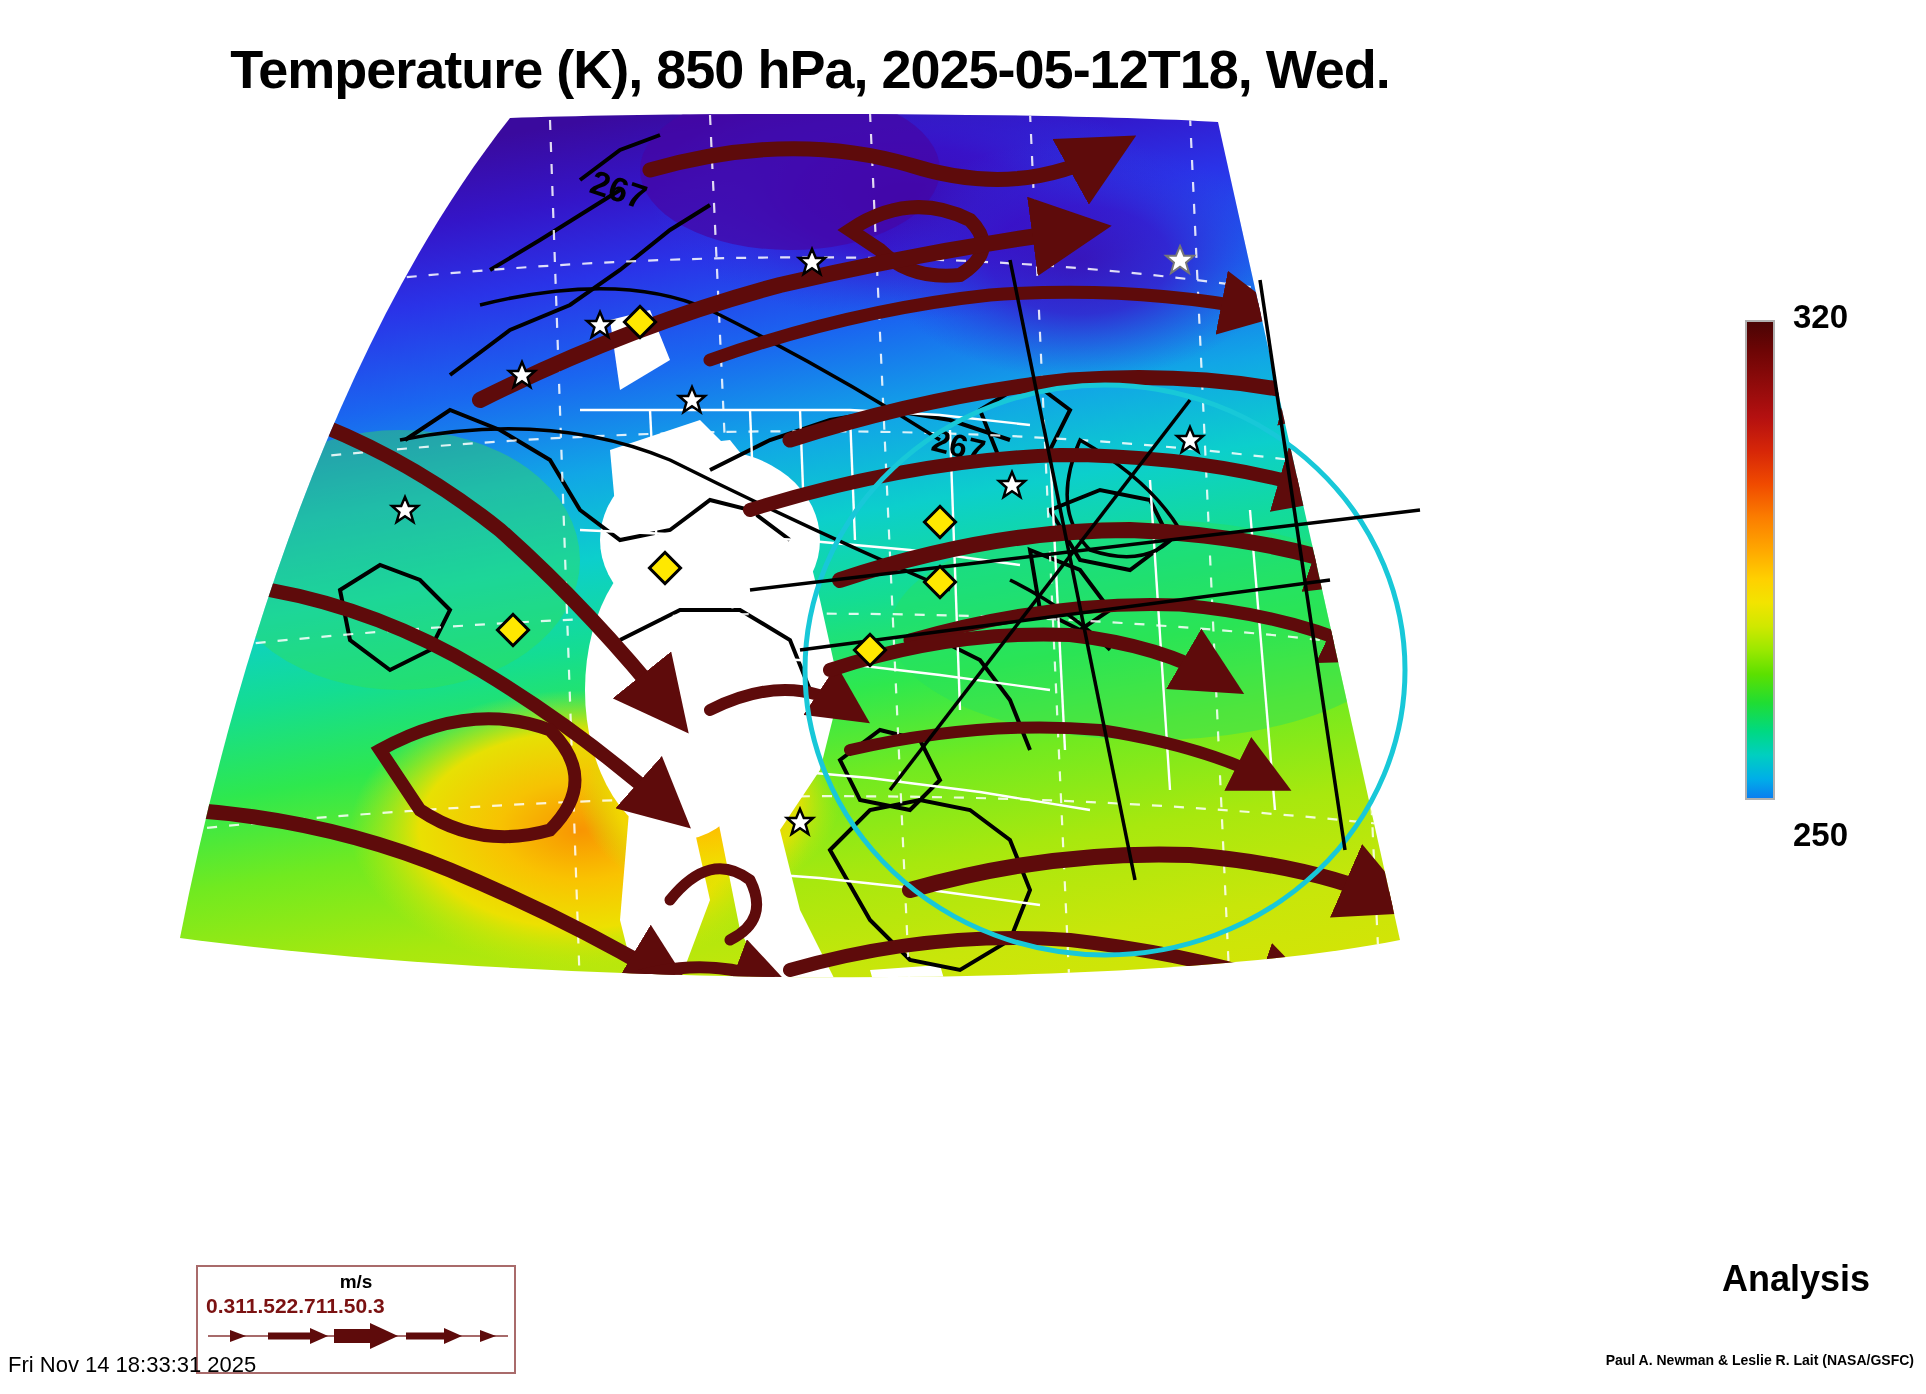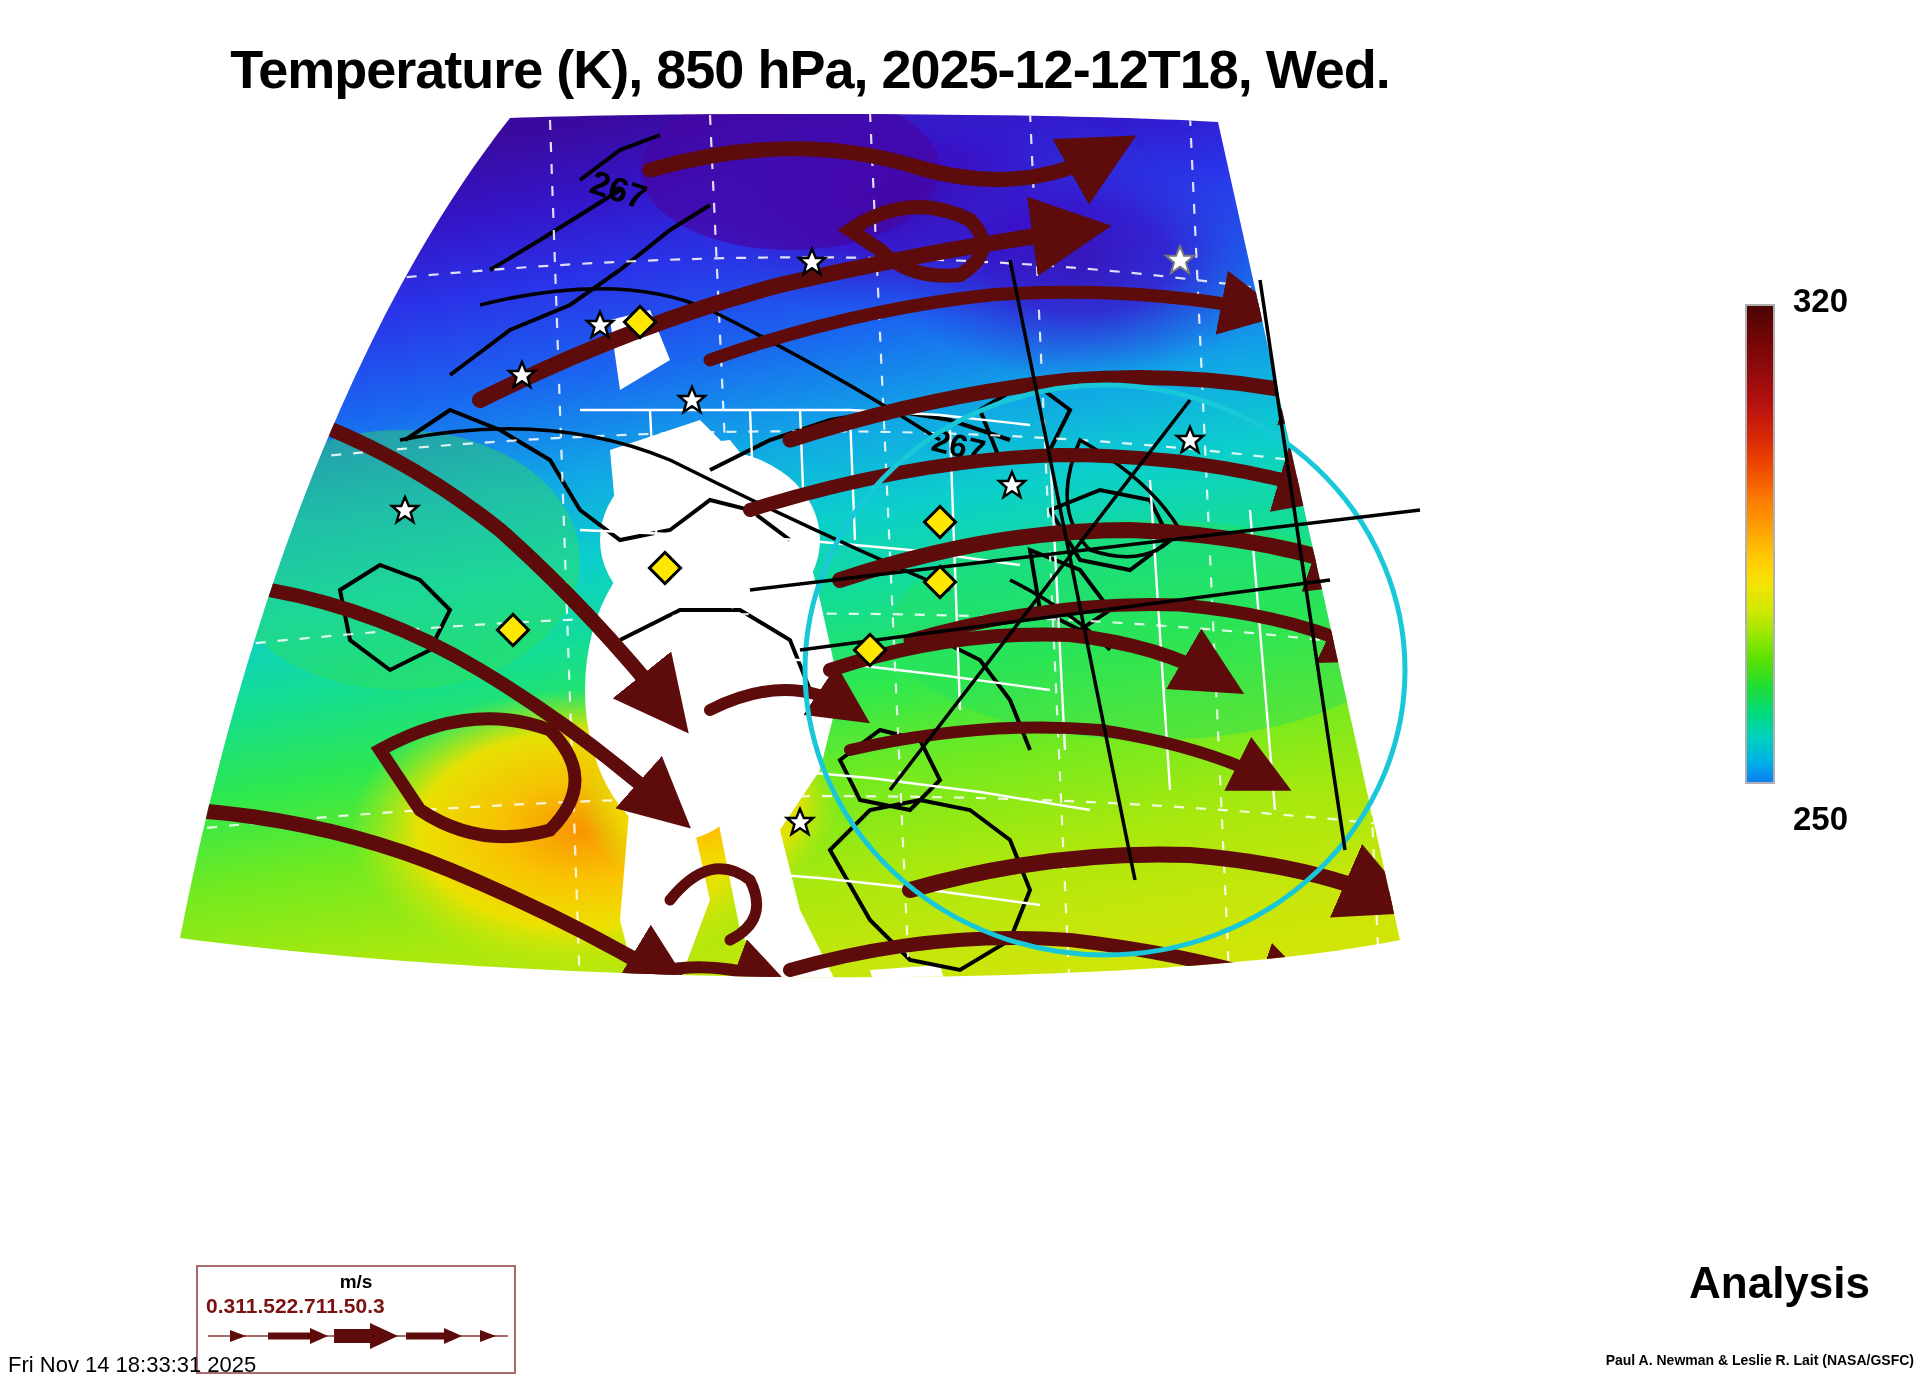--- a/index.html
+++ b/index.html
@@ -11,21 +11,21 @@
     position:absolute;left:0;top:38px;width:1620px;text-align:center;
     font-size:54px;font-weight:bold;color:#000;letter-spacing:-1px;
     white-space:nowrap;
   }
 
   
   #map-panel{position:absolute;left:150px;top:110px;width:1420px;height:910px;}
   #map-svg{display:block;width:1420px;height:910px;}
 
   
-  #colorbar-wrap{position:absolute;left:1745px;top:304px;width:164px;height:500px;}
+  #colorbar-wrap{position:absolute;left:1745px;top:320px;width:164px;height:500px;}
   #colorbar{
     position:absolute;left:0;top:0;width:30px;height:480px;
     border:2px solid #b0b0b0;box-sizing:border-box;
     background:linear-gradient(to bottom,
       #4a0404 0%,
       #6d0505 6%,
       #8b0a0a 12%,
       #b41010 20%,
       #d62608 27%,
       #f04a00 34%,
@@ -66,27 +66,27 @@
   #wind-arrows{position:absolute;left:8px;right:8px;top:56px;height:26px;}
 
   
   #timestamp{
     position:absolute;left:8px;top:1352px;font-size:22px;font-weight:normal;color:#000;
   }
   #credit{
     position:absolute;right:12px;top:1352px;font-size:14px;font-weight:bold;color:#000;
   }
   #analysis-label{
-    position:absolute;right:56px;top:1258px;font-size:44px;font-weight:bold;color:#000;
+    position:absolute;right:56px;top:1258px;font-size:36px;font-weight:bold;color:#000;
   }
 </style>
 </head>
 <body>
 
-<div id="title">Temperature (K), 850 hPa, 2025-12-12T18, Wed.</div>
+<div id="title">Temperature (K), 850 hPa, 2025-05-12T18, Wed.</div>
 
 <div id="map-panel">
 <svg id="map-svg" viewBox="0 0 1420 910" xmlns="http://www.w3.org/2000/svg">
   <defs>
     <clipPath id="mapclip">
       <path d="M 360 10 L 1065 10 L 1245 830 L 30 830 Q 140 360 360 10 Z"></path>
     </clipPath>
 
     <clipPath id="fanclip">
       <path d="M 360 8

